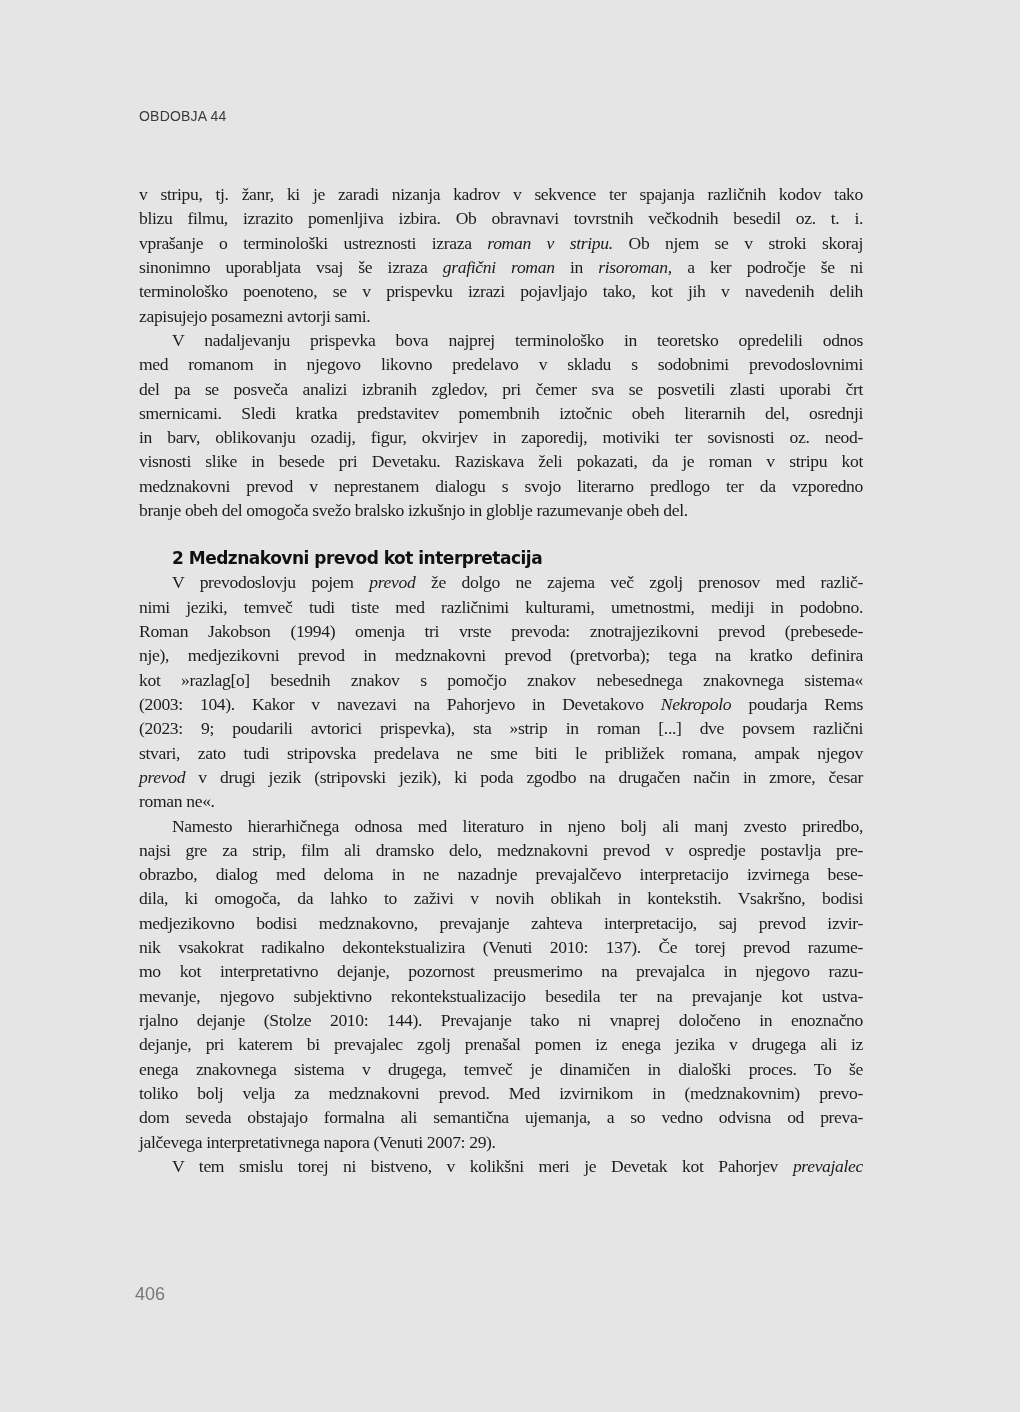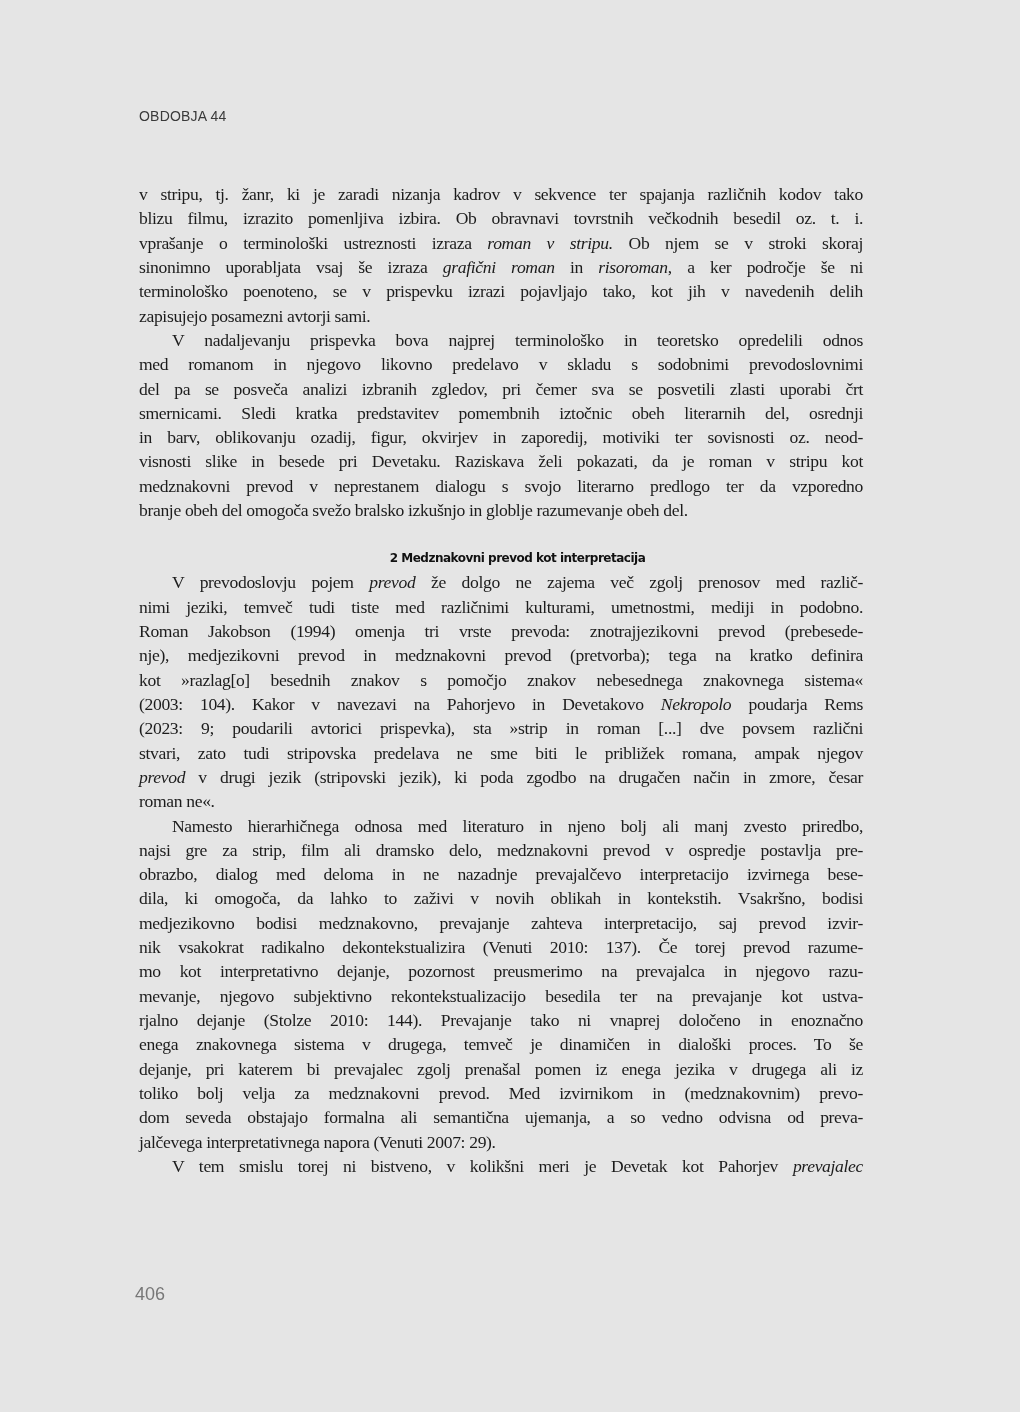--- a/index.html
+++ b/index.html
@@ -16,22 +16,22 @@
   }
   .ln {
     display: block; height: 24.32px; line-height: 24.32px; white-space: nowrap;
     text-align: justify; text-align-last: justify; letter-spacing: -0.35px;
   }
   .ln.last { text-align-last: left; }
   .ln.ind { text-indent: 33px; }
   .gap { display: block; height: 25px; }
   .heading {
     display: block; height: 23px; line-height: 23px; padding-left: 33px;
-    font-family: "DejaVu Sans", sans-serif; font-weight: bold; font-size: 12px;
-    color: #111; letter-spacing: -0.5px; text-align: center;
+    font-family: "DejaVu Sans", sans-serif; font-weight: bold; font-size: 17px;
+    color: #111; letter-spacing: -0.5px;
   }
   i { font-style: italic; }
   .folio {
     position: absolute; left: 135px; top: 1284px;
     font-family: "Liberation Sans", sans-serif; font-size: 18px; color: #777;
   }
 </style>
 </head>
 <body>
 
@@ -78,22 +78,22 @@
     <div>
       <span class="ln ind">Namesto hierarhičnega odnosa med literaturo in njeno bolj ali manj zvesto priredbo,</span>
       <span class="ln">najsi gre za strip, film ali dramsko delo, medznakovni prevod v ospredje postavlja pre-</span>
       <span class="ln">obrazbo, dialog med deloma in ne nazadnje prevajalčevo interpretacijo izvirnega bese-</span>
       <span class="ln">dila, ki omogoča, da lahko to zaživi v novih oblikah in kontekstih. Vsakršno, bodisi</span>
       <span class="ln">medjezikovno bodisi medznakovno, prevajanje zahteva interpretacijo, saj prevod izvir-</span>
       <span class="ln">nik vsakokrat radikalno dekontekstualizira (Venuti 2010: 137). Če torej prevod razume-</span>
       <span class="ln">mo kot interpretativno dejanje, pozornost preusmerimo na prevajalca in njegovo razu-</span>
       <span class="ln">mevanje, njegovo subjektivno rekontekstualizacijo besedila ter na prevajanje kot ustva-</span>
       <span class="ln">rjalno dejanje (Stolze 2010: 144). Prevajanje tako ni vnaprej določeno in enoznačno</span>
+      <span class="ln">dejanje, pri katerem bi prevajalec zgolj prenašal pomen iz enega jezika v drugega ali iz</span>
       <span class="ln">enega znakovnega sistema v drugega, temveč je dinamičen in dialoški proces. To še</span>
-      <span class="ln">dejanje, pri katerem bi prevajalec zgolj prenašal pomen iz enega jezika v drugega ali iz</span>
       <span class="ln">toliko bolj velja za medznakovni prevod. Med izvirnikom in (medznakovnim) prevo-</span>
       <span class="ln">dom seveda obstajajo formalna ali semantična ujemanja, a so vedno odvisna od preva-</span>
       <span class="ln last">jalčevega interpretativnega napora (Venuti 2007: 29).</span>
     </div>
 
     <div>
       <span class="ln ind"><span>V tem smislu torej ni bistveno, v kolikšni meri je Devetak kot Pahorjev </span><i>prevajalec</i></span>
     </div>
   </div>
 

